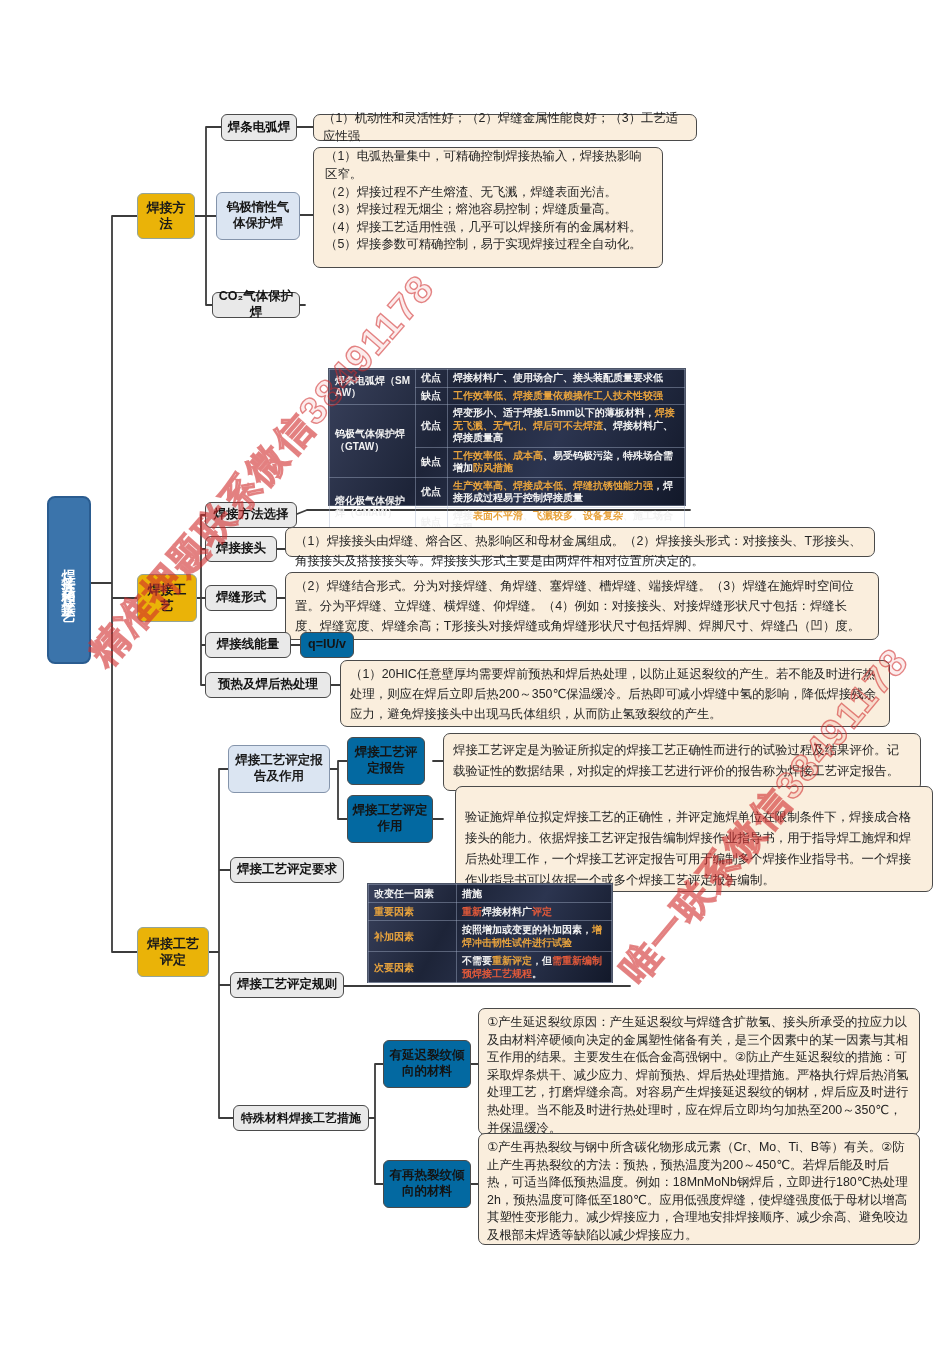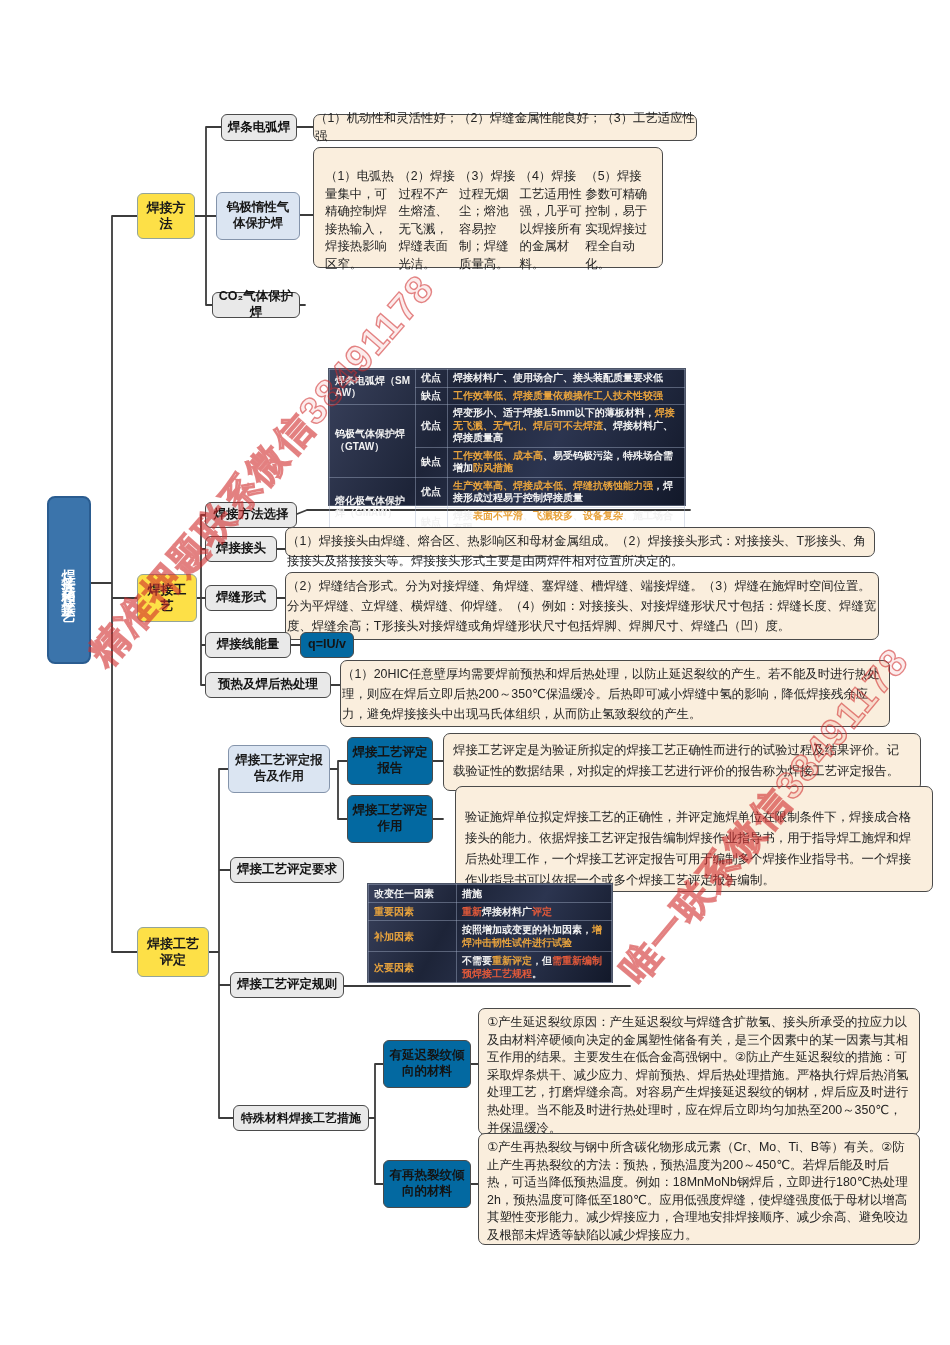--- a/index.html
+++ b/index.html
@@ -6,32 +6,32 @@
   .canvas{position:relative;width:950px;height:1345px;background:#ffffff;overflow:hidden;
           font-family:"Liberation Sans","DejaVu Sans",sans-serif;color:#1d1d1d;}
   svg.wires{position:absolute;left:0;top:0;z-index:1;}
   svg.wires path{fill:none;stroke:#3c3c3c;stroke-width:1.8;stroke-linecap:round;}
 
   
   .node{position:absolute;z-index:3;box-sizing:border-box;display:flex;align-items:center;justify-content:center;
         text-align:center;font-weight:bold;border-radius:6px;line-height:1.25;padding:2px 4px;}
   .node-gray {background:#e9e9e9;border:1.6px solid #4a4a4a;font-size:12.5px;color:#141414;}
   .node-blue {background:#dbe5f2;border:1.3px solid #8494ab;font-size:12.5px;color:#1a1a1a;}
-  .node-green{background:#fde047;border:1.3px solid #93a49a;font-size:13px;color:#1a1a1a;}
+  .node-green{background:#eab308;border:1.3px solid #93a49a;font-size:13px;color:#1a1a1a;}
   .node-cream{background:#0369a1;border:1.6px solid #4a4a4a;font-size:12.5px;color:#141414;}
   .root-node{position:absolute;z-index:3;box-sizing:border-box;background:#3b74ab;border:2px solid #2a5c90;
              border-radius:8px;display:flex;align-items:center;justify-content:center;
              writing-mode:vertical-rl;text-orientation:upright;color:#fff;font-weight:bold;
              font-size:14px;letter-spacing:5px;}
 
   
   .cbox{position:absolute;z-index:2;box-sizing:border-box;background:#faeedd;border:1.6px solid #4a4a4a;
-        border-radius:7px;font-size:12.4px;line-height:1.42;padding:4px 1px;color:#242424;}
+        border-radius:7px;font-size:12.4px;line-height:1.42;padding:4px 9px;color:#242424;}
   .cbox.center{display:flex;align-items:center;}
-  .cbox.list{display:flex;flex-direction:row;justify-content:flex-end;padding:20px 11px;}
+  .cbox.list{display:flex;flex-direction:column;justify-content:flex-end;padding:13px 11px;}
 
   
   .dtable{position:absolute;z-index:2;box-sizing:border-box;
           background:linear-gradient(118deg,#39415c 0%,#1d2438 34%,#2c3550 62%,#121829 100%);
           border:1px solid #4d5568;color:#f2f2f2;}
   .dtable table{border-collapse:collapse;width:100%;height:100%;table-layout:fixed;}
   .dtable td,.dtable th{border:1px solid rgba(170,180,205,.42);padding:2px 5px;font-weight:bold;
           vertical-align:middle;text-align:left;word-break:break-all;}
   .t1{font-size:10px;line-height:1.25;}
   .t2{font-size:10px;line-height:1.3;}
@@ -138,21 +138,21 @@
   <div class="node node-gray" style="left:205px;top:585px;width:72px;height:26px;">焊缝形式</div>
   <div class="node node-gray" style="left:205px;top:632px;width:86px;height:26px;">焊接线能量</div>
   <div class="node node-cream" style="left:300px;top:632px;width:54px;height:26px;">q=IU/v</div>
   <div class="node node-gray" style="left:205px;top:672px;width:126px;height:26px;">预热及焊后热处理</div>
 
   <div class="cbox" style="left:285px;top:527px;width:590px;height:30px;line-height:1.6;">（1）焊接接头由焊缝、熔合区、热影响区和母材金属组成。（2）焊接接头形式：对接接头、T形接头、角接接头及搭接接头等。焊接接头形式主要是由两焊件相对位置所决定的。</div>
   <div class="cbox" style="left:285px;top:572px;width:594px;height:68px;line-height:1.6;">（2）焊缝结合形式。分为对接焊缝、角焊缝、塞焊缝、槽焊缝、端接焊缝。（3）焊缝在施焊时空间位置。分为平焊缝、立焊缝、横焊缝、仰焊缝。（4）例如：对接接头、对接焊缝形状尺寸包括：焊缝长度、焊缝宽度、焊缝余高；T形接头对接焊缝或角焊缝形状尺寸包括焊脚、焊脚尺寸、焊缝凸（凹）度。</div>
   <div class="cbox" style="left:340px;top:660px;width:550px;height:67px;line-height:1.6;">（1）20HIC任意壁厚均需要焊前预热和焊后热处理，以防止延迟裂纹的产生。若不能及时进行热处理，则应在焊后立即后热200～350℃保温缓冷。后热即可减小焊缝中氢的影响，降低焊接残余应力，避免焊接接头中出现马氏体组织，从而防止氢致裂纹的产生。</div>
 
   <div class="node node-blue" style="left:228px;top:745px;width:102px;height:48px;">焊接工艺评定报告及作用</div>
-  <div class="node node-cream" style="left:347px;top:737px;width:86px;height:48px;">焊接工艺评定报告</div>
+  <div class="node node-cream" style="left:347px;top:737px;width:78px;height:48px;">焊接工艺评定报告</div>
   <div class="node node-cream" style="left:347px;top:795px;width:86px;height:48px;">焊接工艺评定作用</div>
   <div class="node node-gray" style="left:230px;top:857px;width:114px;height:26px;">焊接工艺评定要求</div>
   <div class="node node-gray" style="left:230px;top:972px;width:114px;height:26px;">焊接工艺评定规则</div>
   <div class="node node-gray" style="left:233px;top:1105px;width:136px;height:26px;font-size:12px;">特殊材料焊接工艺措施</div>
 
   <div class="cbox" style="left:443px;top:733px;width:478px;height:58px;line-height:1.7;padding:6px 9px;">焊接工艺评定是为验证所拟定的焊接工艺正确性而进行的试验过程及结果评价。记载验证性的数据结果，对拟定的焊接工艺进行评价的报告称为焊接工艺评定报告。</div>
   <div class="cbox" style="left:443px;top:786px;width:478px;height:106px;line-height:1.7;padding:20px 9px;margin-left:12px;">验证施焊单位拟定焊接工艺的正确性，并评定施焊单位在限制条件下，焊接成合格接头的能力。依据焊接工艺评定报告编制焊接作业指导书，用于指导焊工施焊和焊后热处理工作，一个焊接工艺评定报告可用于编制多个焊接作业指导书。一个焊接作业指导书可以依据一个或多个焊接工艺评定报告编制。</div>
 
   <div class="dtable t2" style="left:367px;top:883px;width:246px;height:100px;">
     <table>

